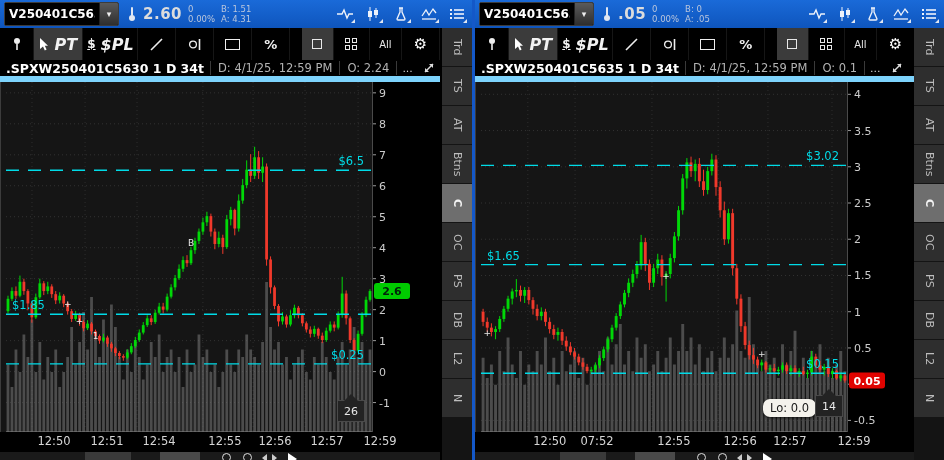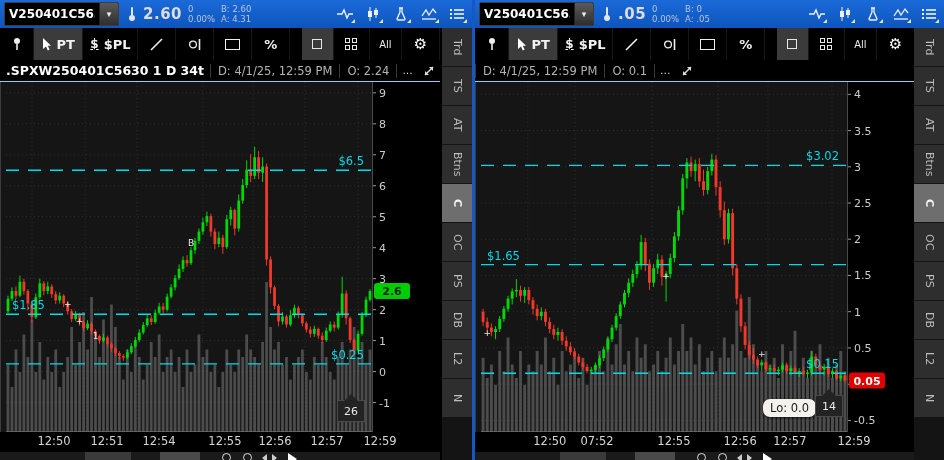--- a/index.html
+++ b/index.html
@@ -24,41 +24,41 @@
   .qstack span{color:#b9c6dd;font-size:8.5px;}
   .tb-iconbtn{position:relative;width:22px;height:20px;display:flex;align-items:center;justify-content:center;cursor:pointer;}
   .tb-iconbtn:after{content:"";position:absolute;right:1px;bottom:1px;border-left:4px solid transparent;border-bottom:4px solid #dfe6f2;}
   .tb-iconbtn svg{display:block;}
   .tb-spacer{flex:1;}
   
   .toolbar{position:absolute;left:0;top:28px;width:440px;height:32px;background:#000;display:flex;align-items:center;}
   .tool{height:32px;display:flex;align-items:center;justify-content:center;color:#f0f0f0;cursor:pointer;
     border-right:1px solid #161616;box-sizing:border-box;}
   .tool.raised{background:#3b3b3b;}
-  .tool .lbl{font-size:13px;font-weight:bold;color:#f2f2f2;}
+  .tool .lbl{font-size:16px;font-weight:bold;color:#f2f2f2;font-style:italic;}
   .pinbtn{width:36px;}
   .pt{width:52px;gap:5px;}
   .pl{width:58px;gap:5px;}
   .dollar-ic{font-size:12px;font-weight:bold;text-decoration:underline;}
   .tool-line{width:40px;}
   .tool-oval{width:40px;}
   .tool-rect{width:40px;}
   .tool-pct{width:40px;font-weight:bold;font-size:13px;}
   .gap{width:12px;height:32px;}
   .tool-sq{width:34px;}
   .sq-in{width:8px;height:8px;border:1px solid #e8e8e8;}
   .tool-grid{width:38px;}
   .gridic{display:grid;grid-template-columns:5px 5px;grid-gap:2px;}
   .gridic i{display:block;width:5px;height:5px;border:1px solid #e8e8e8;box-sizing:border-box;}
   .tool-all{width:34px;font-size:10px;color:#e8e8e8;}
   .tool-gear{width:40px;font-size:15px;color:#fff;}
   .rectic{width:13px;height:9px;border:1px solid #eee;}
   
   .charttitle{position:absolute;left:0;top:60px;width:440px;height:22px;background:#000;display:flex;align-items:center;
-    border-bottom:1px solid #7dd3fc;box-sizing:border-box;}
+    border-bottom:6px solid #7dd3fc;box-sizing:border-box;}
   .ct-sym{color:#fff;font-weight:bold;font-size:12.5px;padding:0 6px;}
   .ct-sep{width:1px;height:14px;background:#3a3a3a;}
   .ct-dim{color:#b3b3b3;font-size:11.5px;padding:0 7px;}
   .ct-more{color:#cfcfcf;font-size:11px;padding:0 5px;cursor:pointer;}
   .ct-collapse{margin-left:4px;cursor:pointer;display:flex;}
   
   .chartsvg{position:absolute;left:0;top:82px;cursor:crosshair;}
   .timeaxis{position:absolute;left:0;top:432px;width:440px;height:20px;background:#000;}
   .timeaxis span{position:absolute;top:2px;width:36px;text-align:center;color:#d6d6d6;font-size:11.5px;margin-left:22px;}
   .bottomstrip{position:absolute;left:0;top:452px;width:440px;height:8px;background:#1a1a1a;overflow:hidden;}
@@ -97,21 +97,21 @@
       <div class="thermo">
           <i class="stem"></i>
           <i class="bulb"></i>
         </div>
       <span class="lastprice">2.60</span>
       <div class="qstack">
         <span>0</span>
         <span>0.00%</span>
       </div>
       <div class="qstack">
-        <span>B: 2.60</span>
+        <span>B: 1.51</span>
         <span>A: 4.31</span>
       </div>
       <div class="tb-spacer"></div>
       <div class="tb-iconbtn">
         <svg width="16" height="12" viewBox="0 0 16 12">
             <polyline points="0,6 5,6 7,2 10,10 12,6 16,6" fill="none" stroke="#eef2fa" stroke-width="1.4"></polyline>
           </svg>
       </div>
       <div class="tb-iconbtn">
         <svg width="14" height="14" viewBox="0 0 14 14">
@@ -715,20 +715,21 @@
             <i></i>
           </span>
       </div>
       <div class="tool tool-all">
         <span>All</span>
       </div>
       <div class="tool tool-gear">⚙</div>
     </div>
 
     <div class="charttitle">
+      <span class="ct-sym">.SPXW250401C5635 1 D 34t</span>
       <i class="ct-sep"></i>
       <span class="ct-dim">D: 4/1/25, 12:59 PM</span>
       <i class="ct-sep"></i>
       <span class="ct-dim">O: 0.1</span>
       <i class="ct-sep"></i>
       <span class="ct-more">...</span>
       <span class="ct-collapse">
         <svg width="14" height="14" viewBox="0 0 14 14">
             <g stroke="#ddd" stroke-width="1.4">
               <line x1="3" y1="11" x2="11" y2="3"></line>

